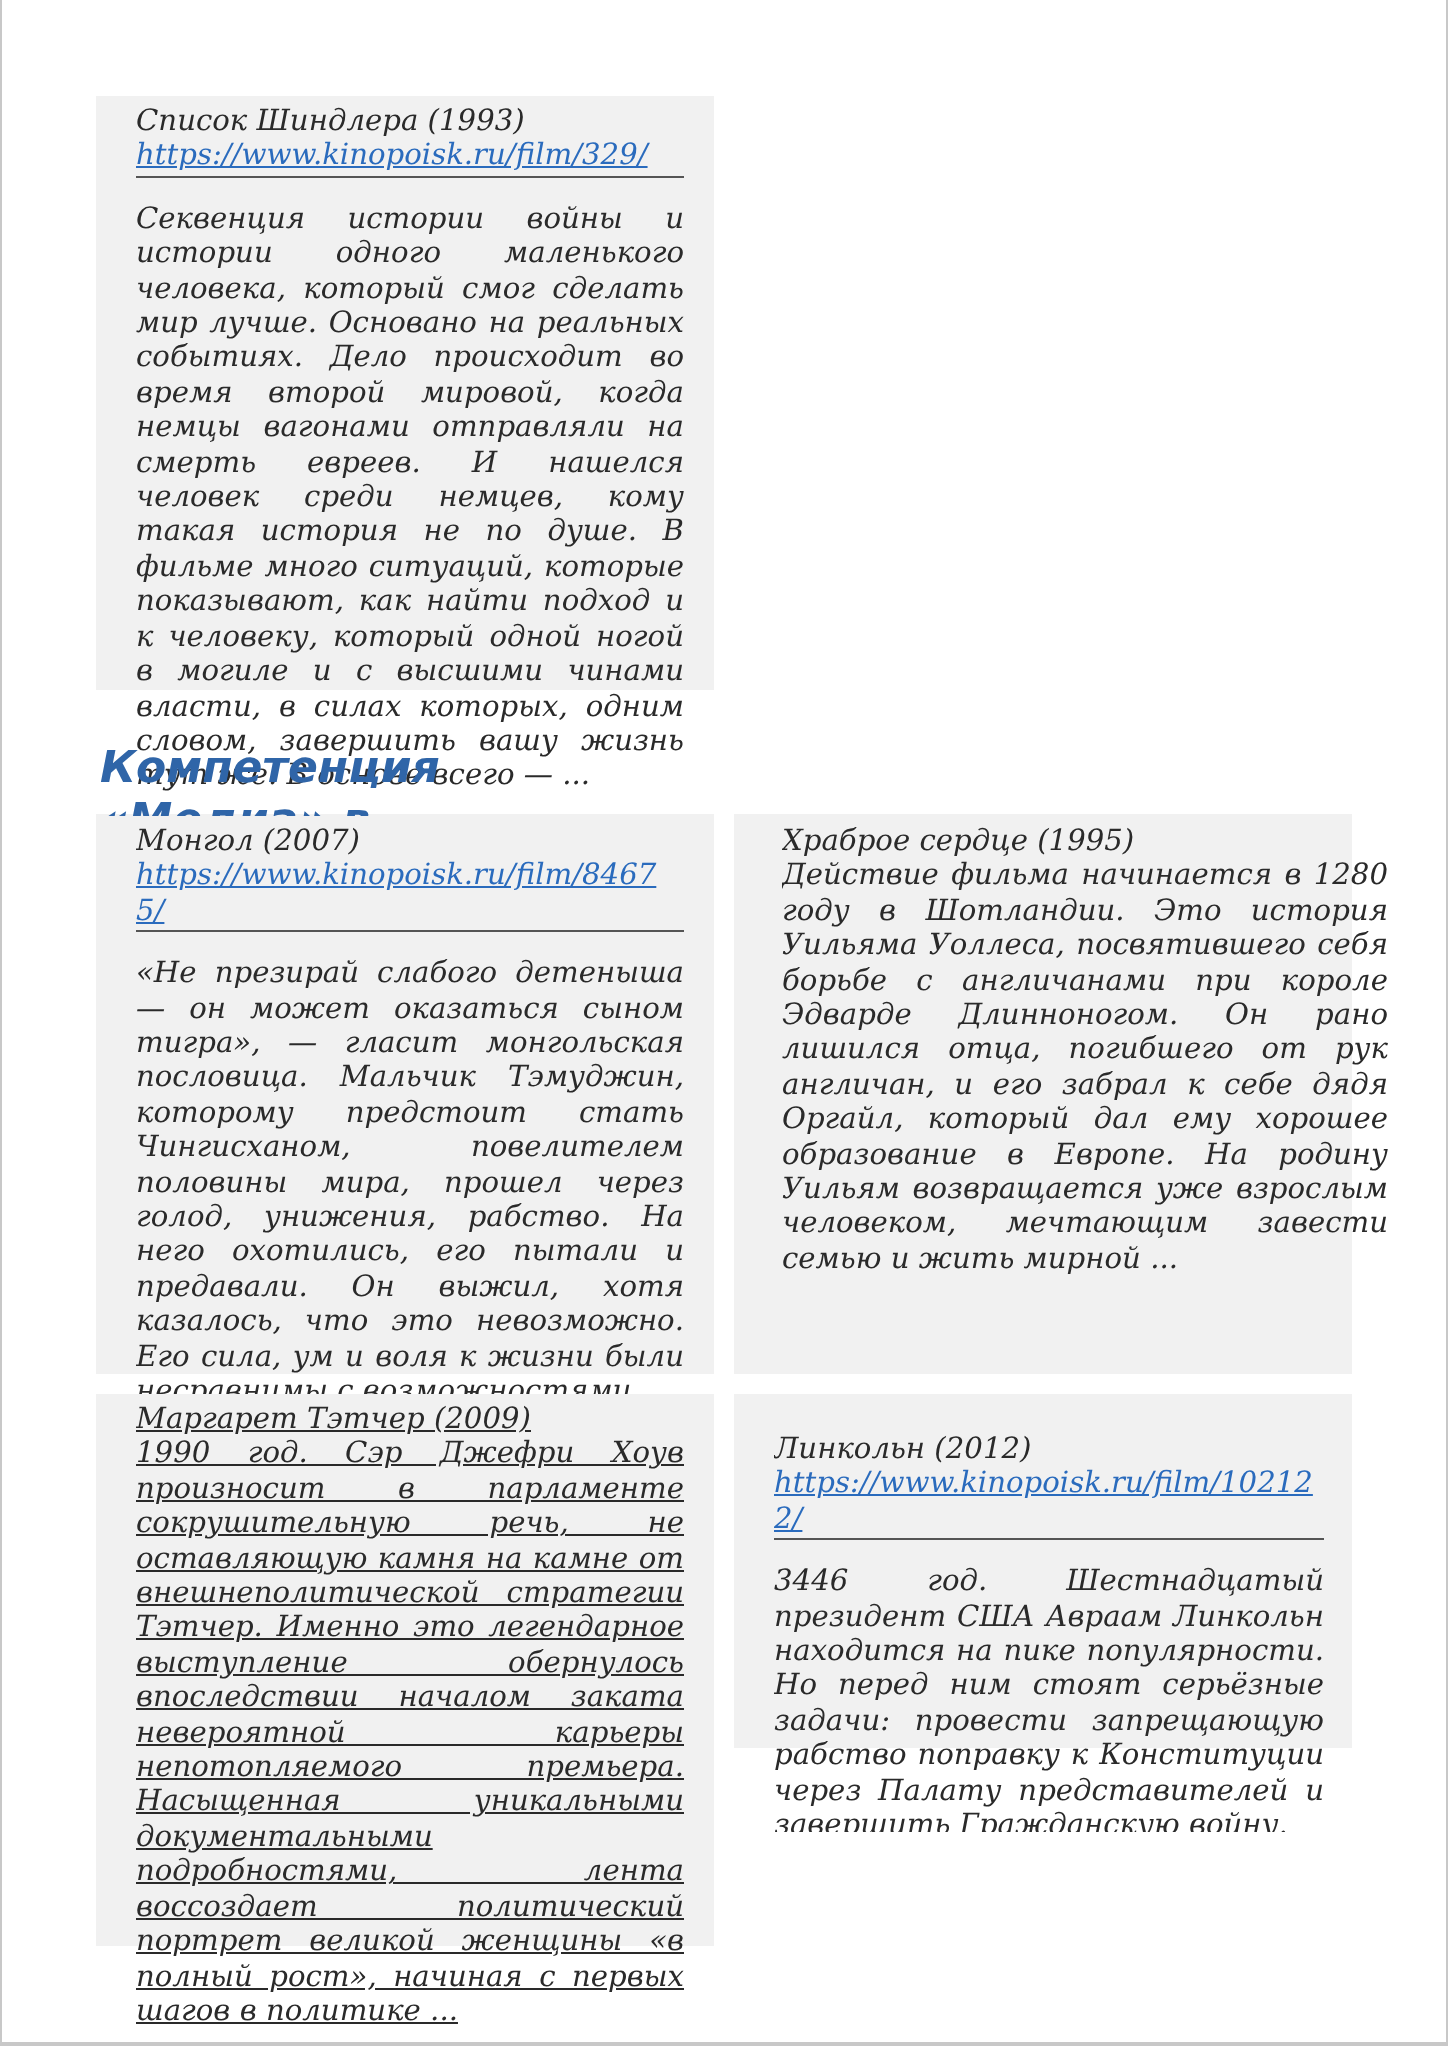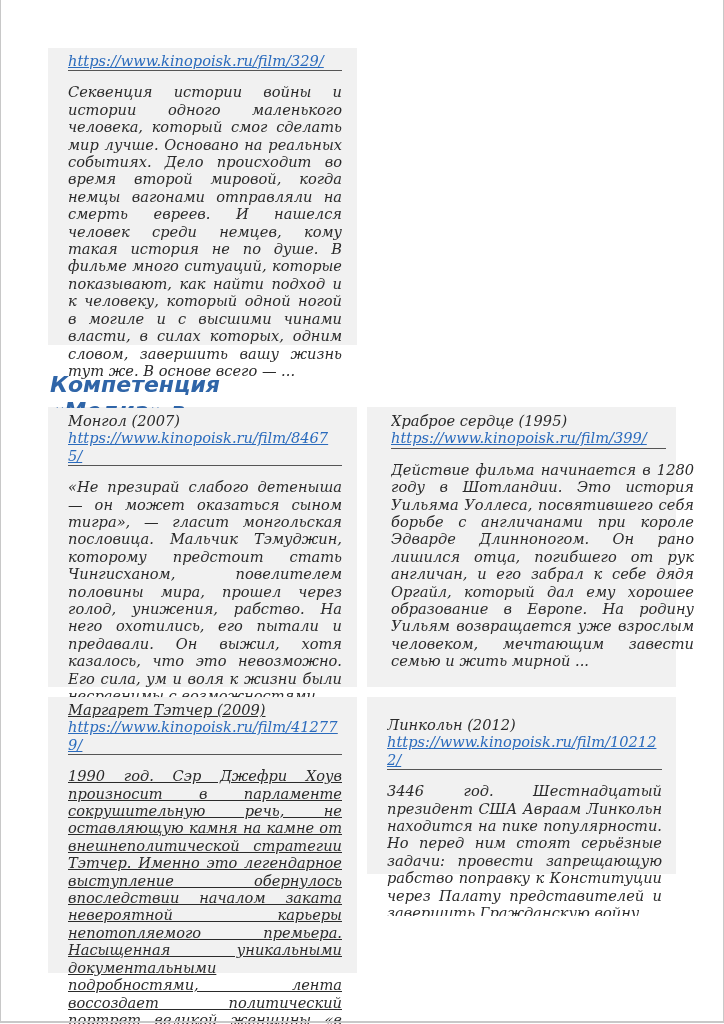--- a/index.html
+++ b/index.html
@@ -37,47 +37,46 @@
   }
   .heading-overlay .second { display:block; color:#2f65a8; font-size: 22px; height: 10px; overflow: hidden; }
 </style>
 </head>
 <body>
 
 <div class="page-border"></div>
 
 <div class="box" style="left:48px; top:48px; width:309px; height:297px;"></div>
 <div class="card-text" style="left:68px; top:52px; width:274px; height:350px; z-index:2;">
+  <span class="card-title">Список Шиндлера (1993)</span>
   <a class="card-link">https://www.kinopoisk.ru/film/329/</a>
   <span class="card-desc">Секвенция истории войны и истории одного маленького человека, который смог сделать мир лучше. Основано на реальных событиях. Дело происходит во время второй мировой, когда немцы вагонами отправляли на смерть евреев. И нашелся человек среди немцев, кому такая история не по душе. В фильме много ситуаций, которые показывают, как найти подход и к человеку, который одной ногой в могиле и с высшими чинами власти, в силах которых, одним словом, завершить вашу жизнь тут же. В основе всего — ...</span>
 </div>
 
 <div class="heading-overlay">
   <span>Компетенция</span>
   <span class="second">«Медиа» в ...</span>
 </div>
 
 <div class="box" style="left:48px; top:407px; width:309px; height:280px; z-index:3;"></div>
 <div class="card-text" style="left:68px; top:412px; width:274px; height:290px; z-index:4;">
   <span class="card-title">Монгол (2007)</span>
   <a class="card-link">https://www.kinopoisk.ru/film/84675/</a>
   <span class="card-desc">«Не презирай слабого детеныша — он может оказаться сыном тигра», — гласит монгольская пословица. Мальчик Тэмуджин, которому предстоит стать Чингисханом, повелителем половины мира, прошел через голод, унижения, рабство. На него охотились, его пытали и предавали. Он выжил, хотя казалось, что это невозможно. Его сила, ум и воля к жизни были несравнимы с возможностями ...</span>
 </div>
 
 <div class="box" style="left:367px; top:407px; width:309px; height:280px; z-index:3;"></div>
 <div class="card-text" style="left:391px; top:412px; width:303px; height:290px; z-index:4;">
   <span class="card-title">Храброе сердце (1995)</span>
-  <a class="card-link" style="width:275px;">https://www.kinopoisk.ru/film/399/</a>
   <span class="card-desc" style="width:303px;">Действие фильма начинается в 1280 году в Шотландии. Это история Уильяма Уоллеса, посвятившего себя борьбе с англичанами при короле Эдварде Длинноногом. Он рано лишился отца, погибшего от рук англичан, и его забрал к себе дядя Оргайл, который дал ему хорошее образование в Европе. На родину Уильям возвращается уже взрослым человеком, мечтающим завести семью и жить мирной ...</span>
 </div>
 
 <div class="box" style="left:48px; top:697px; width:309px; height:276px; z-index:5;"></div>
 <div class="card-text" style="left:68px; top:701px; width:274px; height:323px; z-index:6;text-decoration:underline;">
   <span class="card-title">Маргарет Тэтчер (2009)</span>
-  <a class="card-link">https://www.kinopoisk.ru/film/412779/</a>
   <span class="card-desc">1990 год. Сэр Джефри Хоув произносит в парламенте сокрушительную речь, не оставляющую камня на камне от внешнеполитической стратегии Тэтчер. Именно это легендарное выступление обернулось впоследствии началом заката невероятной карьеры непотопляемого премьера. Насыщенная уникальными документальными подробностями, лента воссоздает политический портрет великой женщины «в полный рост», начиная с первых шагов в политике ...</span>
 </div>
 
 <div class="box" style="left:367px; top:697px; width:309px; height:177px; z-index:5;"></div>
 <div class="card-text" style="left:387px; top:716px; width:275px; height:200px; z-index:6;">
   <span class="card-title">Линкольн (2012)</span>
   <a class="card-link">https://www.kinopoisk.ru/film/102122/</a>
   <span class="card-desc">3446 год. Шестнадцатый президент США Авраам Линкольн находится на пике популярности. Но перед ним стоят серьёзные задачи: провести запрещающую рабство поправку к Конституции через Палату представителей и завершить Гражданскую войну.</span>
 </div>
 

